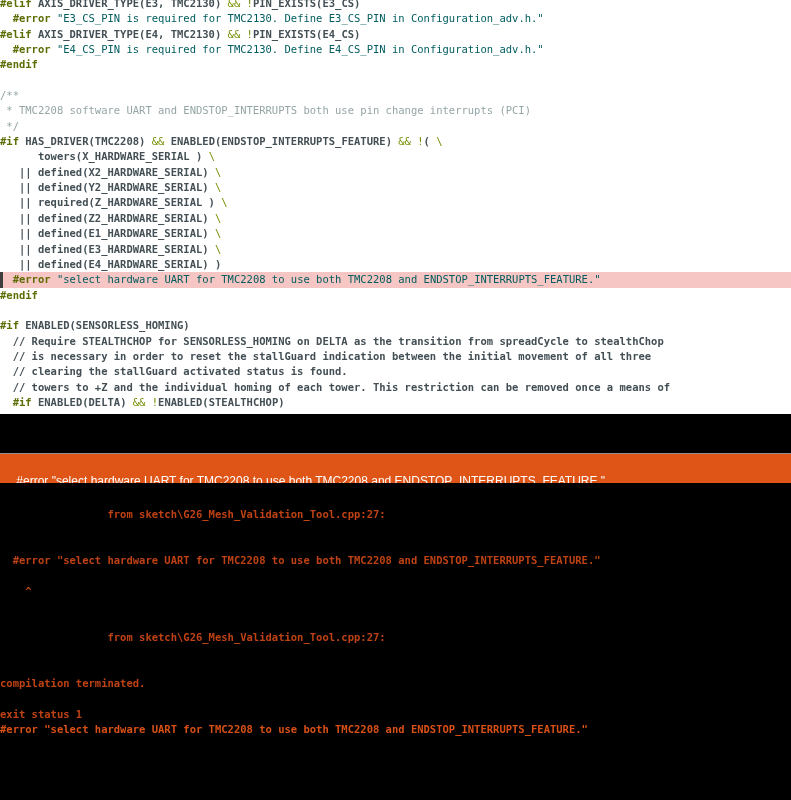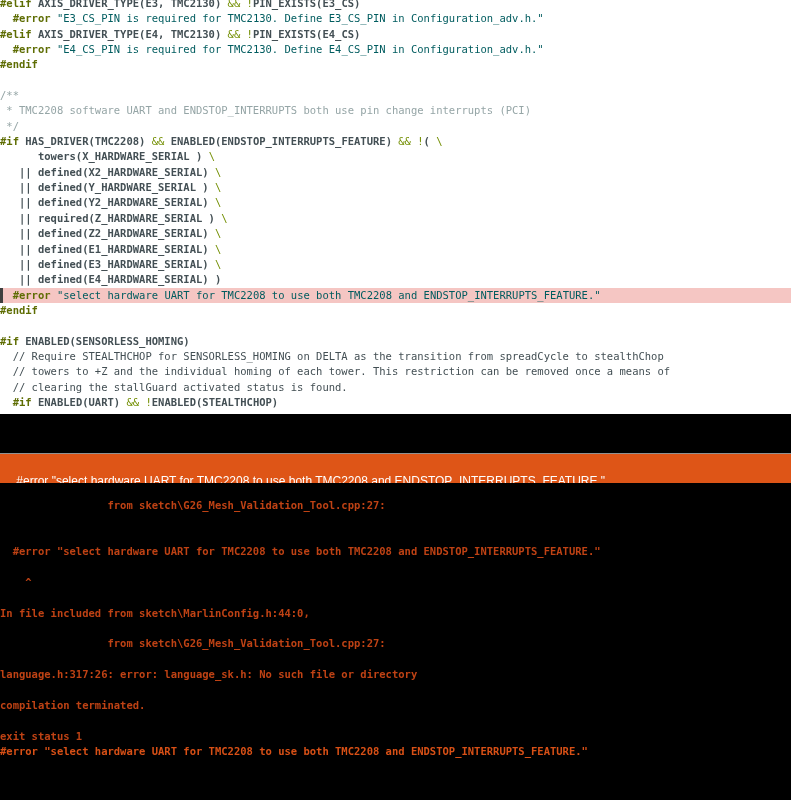--- a/index.html
+++ b/index.html
@@ -11,33 +11,33 @@
   .editor { position:absolute; top:0; left:0; width:791px; height:414px;
             background:#ffffff; overflow:hidden; cursor:text;padding-left:12px; }
   .editor-inner { position:absolute; top:-4px; left:0; width:791px; }
   .code-line { height:15.35px; line-height:15.35px; font-size:10.5px;
                white-space:pre; font-weight:bold; color:#434f54; }
   .code-line.hl { background:#f5c6c3; box-shadow:inset 3px 0 0 0 #3f3f3f; }
   .tk-d { color:#5e6d03; font-weight:bold; }      
   .tk-k { color:#434f54; font-weight:bold; }      
   .tk-s { color:#005c5f; font-weight:normal; }    
   .tk-o { color:#728e00; font-weight:normal; }    
-  .tk-c { color:#434f54; font-weight:normal; }    
+  .tk-c { color:#434f54; font-weight:bold; }    
   .tk-b { color:#95a5a6; font-weight:normal; }    
 
   
   .error-banner { position:absolute; top:453px; left:0; width:791px; height:30px;
                   background:#de5517; border-top:1px solid #919191;
                   color:#ffffff; font-family:"Liberation Sans", sans-serif;
                   font-size:12px; padding:6px 4px 0 3px; white-space:pre; }
 
   
   .console { position:absolute; top:483px; left:0; width:791px; height:317px;
              background:#000000; overflow:hidden; }
-  .console-inner { }
+  .console-inner { padding-top:9px; }
   .console-line { height:15.35px; line-height:15.35px; font-size:10.5px;
                   white-space:pre; font-weight:bold; color:#bf4214; }
   .console-status { height:15.35px; line-height:15.35px; font-size:10.5px;
                     white-space:pre; font-weight:bold; color:#d85016; }
 </style>
 </head>
 <body>
 
 <div class="screen">
 
@@ -48,57 +48,55 @@
         <div class="code-line"><span class="tk-d">#elif</span><span class="tk-k"> AXIS_DRIVER_TYPE(E4, TMC2130) </span><span class="tk-o">&amp;&amp;</span><span class="tk-k"> </span><span class="tk-o">!</span><span class="tk-k">PIN_EXISTS(E4_CS)</span></div>
         <div class="code-line"><span class="tk-k">  </span><span class="tk-d">#error</span><span class="tk-k"> </span><span class="tk-s">"E4_CS_PIN is required for TMC2130. Define E4_CS_PIN in Configuration_adv.h."</span></div>
         <div class="code-line"><span class="tk-d">#endif</span></div>
         <div class="code-line"> </div>
         <div class="code-line"><span class="tk-b">/**</span></div>
         <div class="code-line"><span class="tk-b"> * TMC2208 software UART and ENDSTOP_INTERRUPTS both use pin change interrupts (PCI)</span></div>
         <div class="code-line"><span class="tk-b"> */</span></div>
         <div class="code-line"><span class="tk-d">#if</span><span class="tk-k"> HAS_DRIVER(TMC2208) </span><span class="tk-o">&amp;&amp;</span><span class="tk-k"> ENABLED(ENDSTOP_INTERRUPTS_FEATURE) </span><span class="tk-o">&amp;&amp;</span><span class="tk-k"> </span><span class="tk-o">!</span><span class="tk-k">( </span><span class="tk-o">\</span></div>
         <div class="code-line"><span class="tk-k">      towers(X_HARDWARE_SERIAL ) </span><span class="tk-o">\</span></div>
         <div class="code-line"><span class="tk-k">   || defined(X2_HARDWARE_SERIAL) </span><span class="tk-o">\</span></div>
-        <div class="code-line"><span class="tk-k">   || defined(Y_HARDWARE_SERIAL ) </span><span class="tk-o">\</span></div>
         <div class="code-line"><span class="tk-k">   || defined(Y2_HARDWARE_SERIAL) </span><span class="tk-o">\</span></div>
         <div class="code-line"><span class="tk-k">   || required(Z_HARDWARE_SERIAL ) </span><span class="tk-o">\</span></div>
         <div class="code-line"><span class="tk-k">   || defined(Z2_HARDWARE_SERIAL) </span><span class="tk-o">\</span></div>
         <div class="code-line"><span class="tk-k">   || defined(E1_HARDWARE_SERIAL) </span><span class="tk-o">\</span></div>
         <div class="code-line"><span class="tk-k">   || defined(E3_HARDWARE_SERIAL) </span><span class="tk-o">\</span></div>
         <div class="code-line"><span class="tk-k">   || defined(E4_HARDWARE_SERIAL) )</span></div>
         <div class="code-line hl"><span class="tk-k">  </span><span class="tk-d">#error</span><span class="tk-k"> </span><span class="tk-s">"select hardware UART for TMC2208 to use both TMC2208 and ENDSTOP_INTERRUPTS_FEATURE."</span></div>
         <div class="code-line"><span class="tk-d">#endif</span></div>
         <div class="code-line"> </div>
         <div class="code-line"><span class="tk-d">#if</span><span class="tk-k"> ENABLED(SENSORLESS_HOMING)</span></div>
         <div class="code-line"><span class="tk-c">  // Require STEALTHCHOP for SENSORLESS_HOMING on DELTA as the transition from spreadCycle to stealthChop</span></div>
+        <div class="code-line"><span class="tk-c">  // is necessary in order to reset the stallGuard indication between the initial movement of all three</span></div>
+        <div class="code-line"><span class="tk-c">  // clearing the stallGuard activated status is found.</span></div>
         <div class="code-line"><span class="tk-c">  // towers to +Z and the individual homing of each tower. This restriction can be removed once a means of</span></div>
-        <div class="code-line"><span class="tk-c">  // clearing the stallGuard activated status is found.</span></div>
-        <div class="code-line"><span class="tk-k">  </span><span class="tk-d">#if</span><span class="tk-k"> ENABLED(UART) </span><span class="tk-o">&amp;&amp;</span><span class="tk-k"> </span><span class="tk-o">!</span><span class="tk-k">ENABLED(STEALTHCHOP)</span></div>
+        <div class="code-line"><span class="tk-k">  </span><span class="tk-d">#if</span><span class="tk-k"> ENABLED(DELTA) </span><span class="tk-o">&amp;&amp;</span><span class="tk-k"> </span><span class="tk-o">!</span><span class="tk-k">ENABLED(STEALTHCHOP)</span></div>
       </div>
   </div>
 
   <div class="error-banner">
     <span>#error "select hardware UART for TMC2208 to use both TMC2208 and ENDSTOP_INTERRUPTS_FEATURE."</span>
   </div>
 
   <div class="console">
     <div class="console-inner" id="console-inner">
         <div class="console-line"> </div>
         <div class="console-line">                 from sketch\G26_Mesh_Validation_Tool.cpp:27:</div>
         <div class="console-line"> </div>
         <div class="console-line"> </div>
         <div class="console-line">  #error "select hardware UART for TMC2208 to use both TMC2208 and ENDSTOP_INTERRUPTS_FEATURE."</div>
         <div class="console-line"> </div>
         <div class="console-line">    ^</div>
         <div class="console-line"> </div>
-        <div class="console-line">In file included from sketch\MarlinConfig.h:44:0,</div>
         <div class="console-line"> </div>
         <div class="console-line">                 from sketch\G26_Mesh_Validation_Tool.cpp:27:</div>
         <div class="console-line"> </div>
-        <div class="console-line">language.h:317:26: error: language_sk.h: No such file or directory</div>
         <div class="console-line"> </div>
         <div class="console-line">compilation terminated.</div>
         <div class="console-line"> </div>
         <div class="console-line">exit status 1</div>
         <div class="console-status">#error "select hardware UART for TMC2208 to use both TMC2208 and ENDSTOP_INTERRUPTS_FEATURE."</div>
       </div>
   </div>
 
 </div>
 

